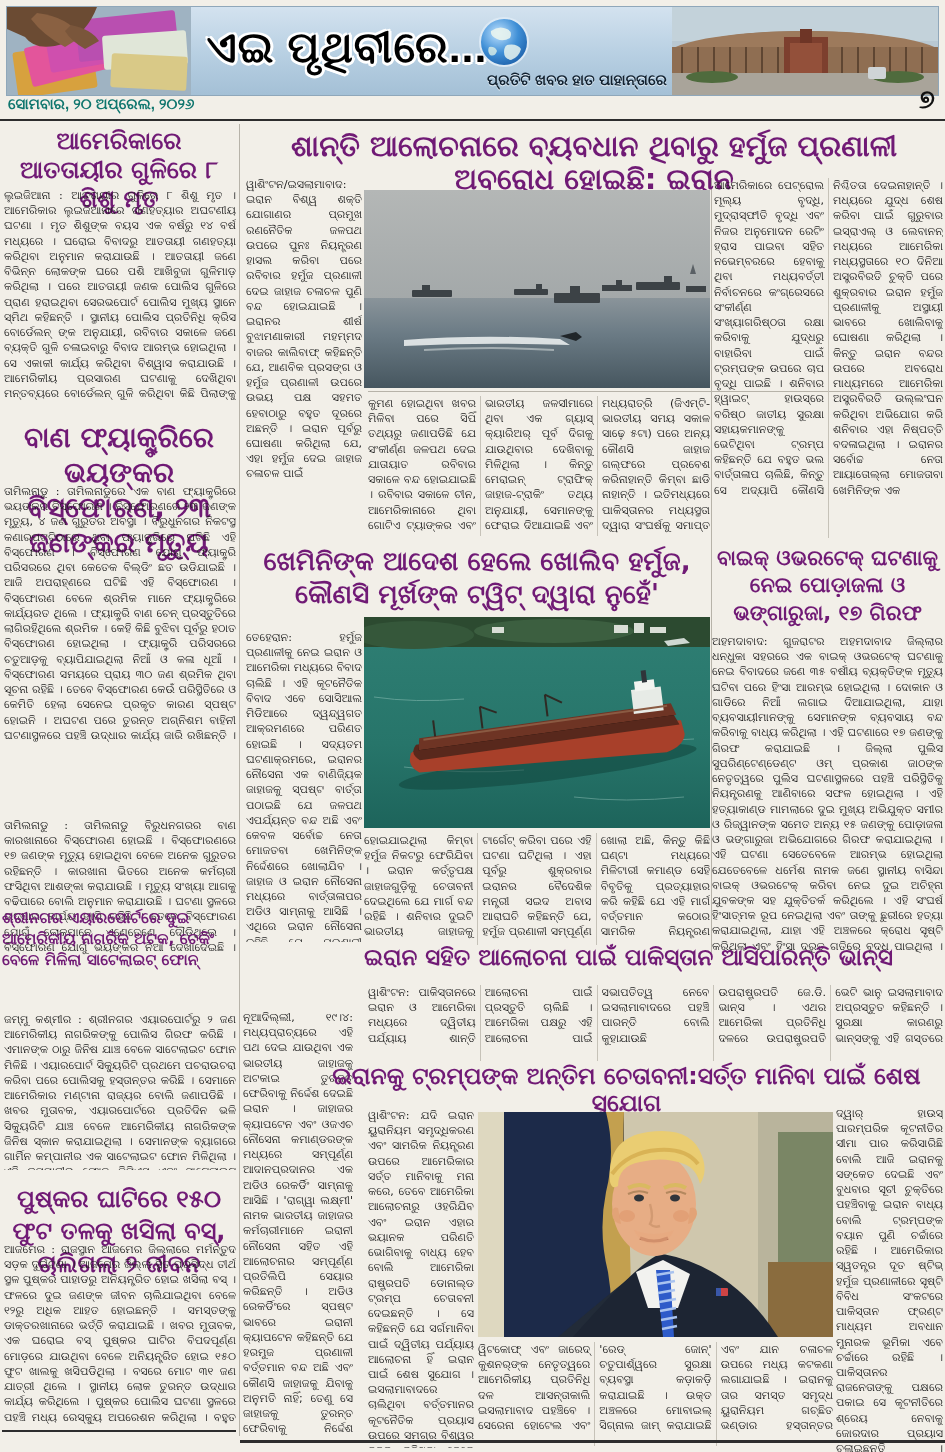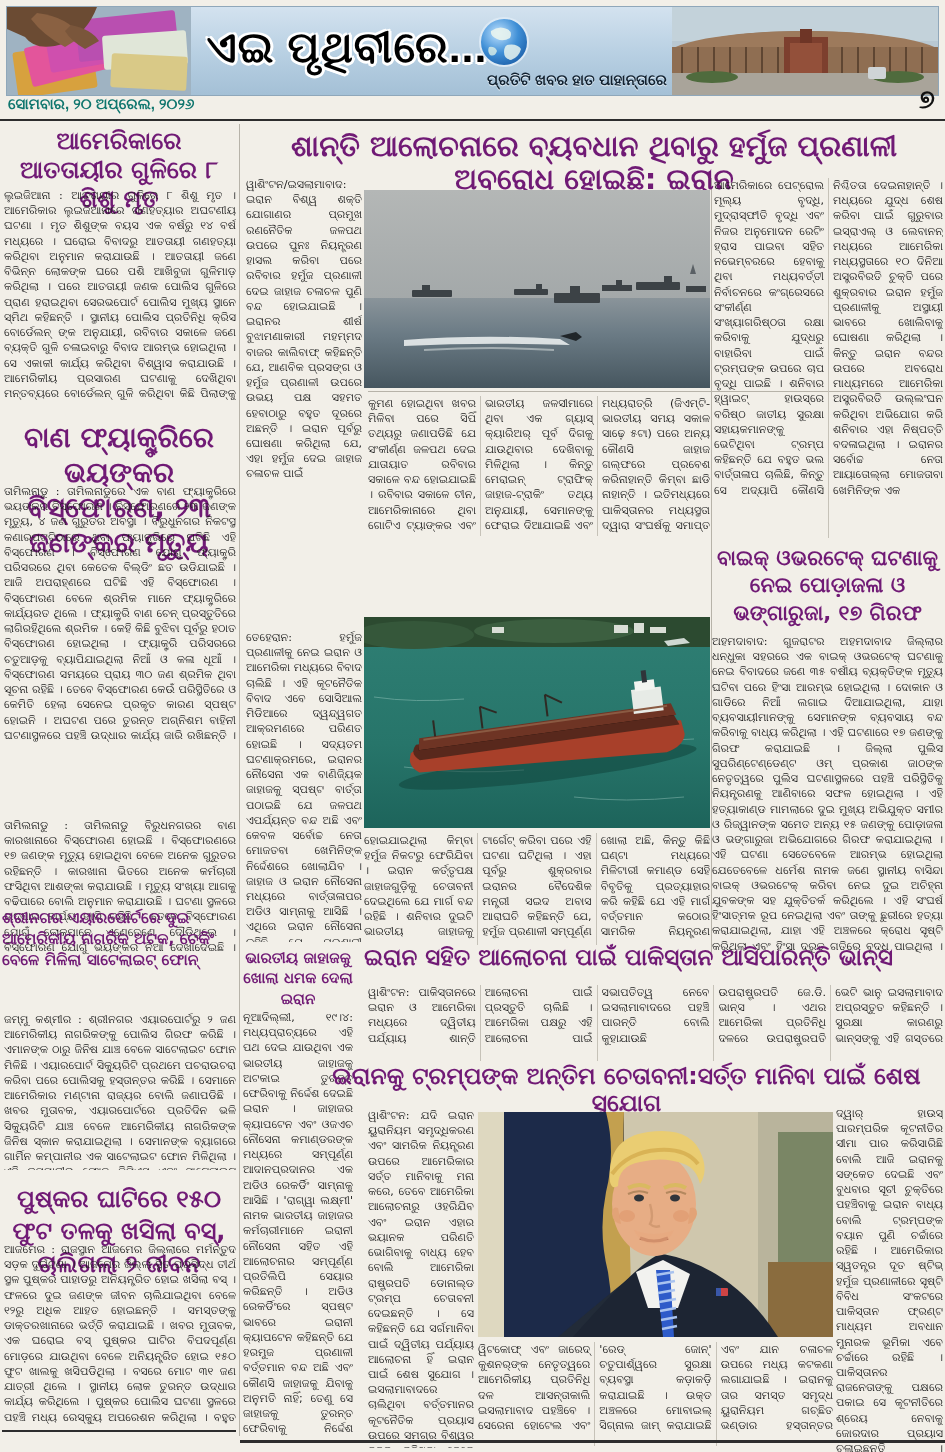--- a/index.html
+++ b/index.html
@@ -163,20 +163,21 @@
       </g>
       <path d="M40 150 Q120 144 196 149 L206 155 Q120 152 40 156 Z" fill="#e8ecec" opacity="0.9"></path>
       <path d="M196 146 l16 -4 l6 5 l-6 4 z" fill="#20262a"></path>
       <path d="M60 160 Q130 156 190 160" stroke="#cfd6d6" stroke-width="2" fill="none" opacity="0.6"></path>
     </svg>
   </div>
 
   <div class="abs body-txt cols2 clip" style="left:714px;top:178px;width:229px;height:360px;">ଆମେରିକାରେ ପେଟ୍ରୋଲ ମୂଲ୍ୟ ବୃଦ୍ଧି, ମୁଦ୍ରାସ୍ଫୀତି ବୃଦ୍ଧି ଏବଂ ନିଜର ଅନୁମୋଦନ ରେଟିଂ ହ୍ରାସ ପାଇବା ସହିତ ନଭେମ୍ବରରେ ହେବାକୁ ଥିବା ମଧ୍ୟବର୍ତ୍ତୀ ନିର୍ବାଚନରେ କଂଗ୍ରେସରେ ସଂକୀର୍ଣ୍ଣ ସଂଖ୍ୟାଗରିଷ୍ଠତା ରକ୍ଷା କରିବାକୁ ଯୁଦ୍ଧରୁ ବାହାରିବା ପାଇଁ ଟ୍ରମ୍ପଙ୍କ ଉପରେ ଚାପ ବୃଦ୍ଧି ପାଇଛି । ଶନିବାର ହ୍ୱାଇଟ୍ ହାଉସ୍‌ରେ ବରିଷ୍ଠ ଜାତୀୟ ସୁରକ୍ଷା ସହାୟକମାନଙ୍କୁ ଭେଟିଥିବା ଟ୍ରମ୍ପ କହିଛନ୍ତି ଯେ ବହୁତ ଭଲ ବାର୍ତ୍ତାଳାପ ଚାଲିଛି, କିନ୍ତୁ ସେ ଅଦ୍ୟାପି କୌଣସି ନିଶ୍ଚିତତା ଦେଇନାହାନ୍ତି । ମଧ୍ୟରେ ଯୁଦ୍ଧ ଶେଷ କରିବା ପାଇଁ ଗୁରୁବାର ଇସ୍ରାଏଲ୍ ଓ ଲେବାନନ୍ ମଧ୍ୟରେ ଆମେରିକା ମଧ୍ୟସ୍ଥତାରେ ୧୦ ଦିନିଆ ଅସ୍ତ୍ରବିରତି ଚୁକ୍ତି ପରେ ଶୁକ୍ରବାର ଇରାନ ହର୍ମୁଜ ପ୍ରଣାଳୀକୁ ଅସ୍ଥାୟୀ ଭାବରେ ଖୋଲିବାକୁ ଘୋଷଣା କରିଥିଲା । କିନ୍ତୁ ଇରାନ ବନ୍ଦର ଉପରେ ଅବରୋଧ ମାଧ୍ୟମରେ ଆମେରିକା ଅସ୍ତ୍ରବିରତି ଉଲ୍ଲଂଘନ କରିଥିବା ଅଭିଯୋଗ କରି ଶନିବାର ଏହା ନିଷ୍ପତ୍ତି ବଦଳାଇଥିଲା । ଇରାନର ସର୍ବୋଚ୍ଚ ନେତା ଆୟାତୋଲ୍ଲା ମୋଜତାବା ଖେମିନିଙ୍କ ଏକ</div>
   <div class="abs body-txt cols3 clip" style="left:368px;top:396px;width:342px;height:140px;">କୁମଣ ହୋଇଥିବା ଖବର ମିଳିବା ପରେ ସିପିଁ ତଥ୍ୟରୁ ଜଣାପଡିଛି ଯେ ସଂକୀର୍ଣ୍ଣ ଜଳପଥ ଦେଇ ଯାତାୟାତ ରବିବାର ସକାଳେ ବନ୍ଦ ହୋଇଯାଇଛି । ରବିବାର ସକାଳେ ଚୀନ, ଆମେରିକାନାରେ ଥିବା ଗୋଟିଏ ଟ୍ୟାଙ୍କର ଏବଂ ଭାରତୀୟ ଜଳସୀମାରେ ଥିବା ଏକ ଗ୍ୟାସ୍ କ୍ୟାରିଅର୍ ପୂର୍ବ ଦିଗକୁ ଯାଉଥିବାର ଦେଖିବାକୁ ମିଳିଥିଲା । କିନ୍ତୁ ମେରାଇନ୍ ଟ୍ରାଫିକ୍ ଜାହାଜ-ଟ୍ରାକିଂ ତଥ୍ୟ ଅନୁଯାୟୀ, ସେମାନଙ୍କୁ ଫେରାଇ ଦିଆଯାଇଛି ଏବଂ ମଧ୍ୟରାତ୍ରି (ଜିଏମ୍‌ଟି- ଭାରତୀୟ ସମୟ ସକାଳ ସାଢ଼େ ୫ଟା) ପରେ ଅନ୍ୟ କୌଣସି ଜାହାଜ ଗଲ୍ଫରେ ପ୍ରବେଶ କରିନାହାନ୍ତି କିମ୍ବା ଛାଡି ନାହାନ୍ତି । ଇତିମଧ୍ୟରେ ପାକିସ୍ତାନର ମଧ୍ୟସ୍ଥତା ଦ୍ୱାରା ସଂଘର୍ଷକୁ ସମାପ୍ତ କରିବା ପାଇଁ ଉଦ୍ୟମକୁ ଅନିଶ୍ଚିତତା ଘେରି ରହିଛି । ଦଶନ୍ଧି ମଧ୍ୟରେ ଆମେରିକା ଓ ଇରାନ ମଧ୍ୟରେ ପ୍ରଥମ ପ୍ରତ୍ୟକ୍ଷ ଆଲୋଚନା ଗତ ସପ୍ତାହରେ କୌଣସି ଚୁକ୍ତିନାମା ବିନା ଶେଷ ହୋଇଥିଲା, କିନ୍ତୁ ବୁଧବାର ଅସ୍ତ୍ରବିରତି ଶେଷ ହେବା ପୂର୍ବରୁ ପୁନଃ ଆଲୋଚନା ଆରମ୍ଭ ପାଇଁ ପ୍ରସ୍ତୁତି ଚାଲିଥିବା ଜଣାପଡିଛି ।</div>
 
+  <div class="abs head" style="left:245px;top:545px;width:464px;font-size:26px;line-height:1.25;">ଖେମିନିଙ୍କ ଆଦେଶ ହେଲେ ଖୋଲିବ ହର୍ମୁଜ, କୌଣସି ମୂର୍ଖଙ୍କ ଟ୍ୱିଟ୍ ଦ୍ୱାରା ନୁହେଁ'</div>
   <div class="abs body-txt clip" style="left:246px;top:630px;width:116px;height:312px;">ତେହେରାନ: ହର୍ମୁଜ ପ୍ରଣାଳୀକୁ ନେଇ ଇରାନ ଓ ଆମେରିକା ମଧ୍ୟରେ ବିବାଦ ଚାଲିଛି । ଏହି କୂଟନୈତିକ ବିବାଦ ଏବେ ସୋସିଆଲ ମିଡିଆରେ ଦ୍ୱନ୍ଦ୍ୱଗତ ଆକ୍ରମଣରେ ପରିଣତ ହୋଇଛି । ସଦ୍ୟତମ ଘଟଣାକ୍ରମରେ, ଇରାନର ନୌସେନା ଏକ ବାଣିଜ୍ୟିକ ଜାହାଜକୁ ସ୍ପଷ୍ଟ ବାର୍ତ୍ତା ପଠାଇଛି ଯେ ଜଳପଥ ଏପର୍ଯ୍ୟନ୍ତ ବନ୍ଦ ଅଛି ଏବଂ କେବଳ ସର୍ବୋଚ୍ଚ ନେତା ମୋଜତବା ଖେମିନିଙ୍କ ନିର୍ଦ୍ଦେଶରେ ଖୋଲାଯିବ । ଜାହାଜ ଓ ଇରାନ ନୌସେନା ମଧ୍ୟରେ ବାର୍ତ୍ତାଳାପର ଅଡିଓ ସାମ୍ନାକୁ ଆସିଛି । ଏଥିରେ ଇରାନ ନୌସେନା କହିଛି ଯେ ପ୍ରଣାଳୀ କୌଣସି 'ମୂର୍ଖଙ୍କ ଟ୍ୱିଟ୍'</div>
 
   <div class="abs photo-frame" style="left:364px;top:617px;width:346px;height:211px;">
     <svg viewBox="0 0 346 211" preserveAspectRatio="none">
       <defs>
         <linearGradient id="wat" x1="0" y1="0" x2="0" y2="1">
           <stop offset="0%" stop-color="#2f7f74"></stop>
             <stop offset="60%" stop-color="#27756a"></stop>
             <stop offset="100%" stop-color="#1d645b"></stop>
         </linearGradient>
@@ -217,21 +218,20 @@
         <line x1="60" y1="108" x2="306" y2="104" stroke="#8a5a42" stroke-width="2"></line>
       </g>
     </svg>
   </div>
 
   <div class="abs body-txt cols3 clip" style="left:364px;top:833px;width:346px;height:112px;">ହୋଇଯାଇଥିଲା କିମ୍ବା ହର୍ମୁଜ ନିକଟରୁ ଫେରିଯିବା । ଇରାନ କର୍ତ୍ତୃପକ୍ଷ ଜାହାଜଗୁଡ଼ିକୁ ଚେତାବନୀ ଦେଇଥିଲେ ଯେ ମାର୍ଗ ବନ୍ଦ ରହିଛି । ଶନିବାର ଦୁଇଟି ଭାରତୀୟ ଜାହାଜକୁ ଟାର୍ଗେଟ୍ କରିବା ପରେ ଏହି ଘଟଣା ଘଟିଥିଲା । ଏହା ପୂର୍ବରୁ ଶୁକ୍ରବାର ଇରାନର ବୈଦେଶିକ ମନ୍ତ୍ରୀ ସଇଦ ଅବାସ ଆରାଘଚି କହିଛନ୍ତି ଯେ, ହର୍ମୁଜ ପ୍ରଣାଳୀ ସମ୍ପୂର୍ଣ୍ଣ ଖୋଲା ଅଛି, କିନ୍ତୁ କିଛି ଘଣ୍ଟା ମଧ୍ୟରେ ମିଳିଟାରୀ କମାଣ୍ଡ ସେହି ବିବୃତିକୁ ପ୍ରତ୍ୟାହାର କରି କହିଛି ଯେ ଏହି ମାର୍ଗ ବର୍ତ୍ତମାନ କଠୋର ସାମରିକ ନିୟନ୍ତ୍ରଣ ଅଧୀନରେ ଅଛି । ତେବେ ଇରାନ ନୌସେନା 'ମୂର୍ଖ' ଶବ୍ଦଟି ଟ୍ରମ୍ପଙ୍କ ପ୍ରତି ଉଲ୍ଲେଖ କରିଛି ବୋଲି କୁହାଯାଉଥିବା ବେଳେ ଏହା ନିଜ ଦେଶର ବିଦେଶ ମନ୍ତ୍ରୀଙ୍କ ଲାଗି ବ୍ୟବହାର କରାଯାଇଥିବା ସେଥିପାଇଁ ମିଡିଆରେ ଦାବି କରାଯାଇଛି ।</div>
 
   <div class="abs head" style="left:712px;top:545px;width:231px;font-size:21px;line-height:1.3;">ବାଇକ୍ ଓଭରଟେକ୍ ଘଟଣାକୁ ନେଇ ପୋଡ଼ାଜଳା ଓ ଭଙ୍ଗାରୁଜା, ୧୭ ଗିରଫ</div>
   <div class="abs body-txt clip" style="left:712px;top:634px;width:231px;height:322px;">ଅହମଦାବାଦ: ଗୁଜରାଟର ଅହମଦାବାଦ ଜିଲ୍ଲାର ଧନ୍ଧୁକା ସହରରେ ଏକ ବାଇକ୍ ଓଭରଟେକ୍ ଘଟଣାକୁ ନେଇ ବିବାଦରେ ଜଣେ ୩୫ ବର୍ଷୀୟ ବ୍ୟକ୍ତିଙ୍କ ମୃତ୍ୟୁ ଘଟିବା ପରେ ହିଂସା ଆରମ୍ଭ ହୋଇଥିଲା । ଦୋକାନ ଓ ଗାଡିରେ ନିଆଁ ଲଗାଇ ଦିଆଯାଇଥିଲା, ଯାହା ବ୍ୟବସାୟୀମାନଙ୍କୁ ସେମାନଙ୍କ ବ୍ୟବସାୟ ବନ୍ଦ କରିବାକୁ ବାଧ୍ୟ କରିଥିଲା । ଏହି ଘଟଣାରେ ୧୭ ଜଣଙ୍କୁ ଗିରଫ କରାଯାଇଛି । ଜିଲ୍ଲା ପୁଲିସ ସୁପରିଣ୍ଟେଣ୍ଡେଣ୍ଟ ଓମ୍ ପ୍ରକାଶ ଜାଠଙ୍କ ନେତୃତ୍ୱରେ ପୁଲିସ ଘଟଣାସ୍ଥଳରେ ପହଞ୍ଚି ପରିସ୍ଥିତିକୁ ନିୟନ୍ତ୍ରଣକୁ ଆଣିବାରେ ସଫଳ ହୋଇଥିଲା । ଏହି ହତ୍ୟାକାଣ୍ଡ ମାମଲାରେ ଦୁଇ ମୁଖ୍ୟ ଅଭିଯୁକ୍ତ ସମୀର ଓ ରିଜ୍‌ୱାନଙ୍କ ସମେତ ଅନ୍ୟ ୧୫ ଜଣଙ୍କୁ ପୋଡ଼ାଜଳା ଓ ଭଙ୍ଗାରୁଜା ଅଭିଯୋଗରେ ଗିରଫ କରାଯାଇଥିଲା । ଏହି ଘଟଣା ସେତେବେଳେ ଆରମ୍ଭ ହୋଇଥିଲା ଯେତେବେଳେ ଧର୍ମେଶ ନାମକ ଜଣେ ସ୍ଥାନୀୟ ବାସିନ୍ଦା ବାଇକ୍ ଓଭରଟେକ୍ କରିବା ନେଇ ଦୁଇ ଅଚିହ୍ନା ଯୁବକଙ୍କ ସହ ଯୁକ୍ତିତର୍କ କରିଥିଲେ । ଏହି ସଂଘର୍ଷ ହିଂସାତ୍ମକ ରୂପ ନେଇଥିଲା ଏବଂ ତାଙ୍କୁ ଛୁରୀରେ ହତ୍ୟା କରାଯାଇଥିଲା, ଯାହା ଏହି ଅଞ୍ଚଳରେ କ୍ରୋଧ ସୃଷ୍ଟି କରିଥିଲା ଏବଂ ହିଂସା ଦ୍ରୁତ ଗତିରେ ବୃଦ୍ଧି ପାଇଥିଲା । ଏହା ପରେ କ୍ରୋଧିତ ଜନତା ବଜାରରେ ଥିବା ଦୋକାନଗୁଡ଼ିକରେ ନିଆଁ ଲଗାଇ ଦେଇଥିଲେ ଏବଂ ବ୍ୟବସାୟୀମାନଙ୍କୁ ଶୀଘ୍ର ସେମାନଙ୍କ ପ୍ରତିଷ୍ଠାନ ବନ୍ଦ କରିବାକୁ କହିଥିଲେ । ପୁଲିସ କହିଛି ଯେ, ତଦନ୍ତ ଚାଲିଛି ଏବଂ ଅଟକେ ଥିବା ଲୋକଙ୍କୁ ପଚରାଉଚରା କରାଯାଉଛି । ଗୁଜବ ପ୍ରଚାର ନ କରିବାକୁ ଏବଂ କର୍ତ୍ତୃପକ୍ଷଙ୍କୁ ସହଯୋଗ କରିବାକୁ ଅଧିକାରୀମାନେ ନିବେଦନ କରିଛନ୍ତି । ପ୍ରଶାସନ କହିଛି ଯେ ପରିସ୍ଥିତି ବର୍ତ୍ତମାନ ନିୟନ୍ତ୍ରଣରେ ଅଛି, ଅଧିକ ଅଶାନ୍ତିକୁ ରୋକିବା ପାଇଁ ସୁରକ୍ଷା କଡ଼ାକଡ଼ି କରାଯାଇଛି ।</div>
 
-  <div class="abs head" style="left:243px;top:948px;width:110px;font-size:15px;line-height:1.35;">ଭାରତୀୟ ଜାହାଜକୁ ଖୋଲା ଧମକ ଦେଲା ଇରାନ</div>
   <div class="abs body-txt clip" style="left:243px;top:1010px;width:110px;height:428px;">ନୂଆଦିଲ୍ଲୀ, ୧୯।୪: ମଧ୍ୟପ୍ରାଚ୍ୟରେ ଏହି ପଥ ଦେଇ ଯାଉଥିବା ଏକ ଭାରତୀୟ ଜାହାଜକୁ ଅଟକାଇ ତୁରନ୍ତ ଫେରିବାକୁ ନିର୍ଦ୍ଦେଶ ଦେଇଛି ଇରାନ । ଜାହାଜର କ୍ୟାପଟେନ ଏବଂ ଓଜଏଚ ନୌସେନା କମାଣ୍ଡରଙ୍କ ମଧ୍ୟରେ ସମ୍ପୂର୍ଣ୍ଣ ଆଦାନପ୍ରଦାନର ଏକ ଅଡିଓ ରେକର୍ଡିଂ ସାମ୍ନାକୁ ଆସିଛି । 'ରାଗ୍ୱା ଲକ୍ଷ୍ମୀ' ନାମକ ଭାରତୀୟ ଜାହାଜର କର୍ମଚାରୀମାନେ ଇରାନୀ ନୌସେନା ସହିତ ଏହି ଆଲୋଚନାର ସମ୍ପୂର୍ଣ୍ଣ ପ୍ରତିଲିପି ସେୟାର କରିଛନ୍ତି । ଅଡିଓ ରେକର୍ଡିଂରେ ସ୍ପଷ୍ଟ ଭାବରେ ଇରାନୀ କ୍ୟାପଟେନ କହିଛନ୍ତି ଯେ ହରମୁଜ ପ୍ରଣାଳୀ ବର୍ତ୍ତମାନ ବନ୍ଦ ଅଛି ଏବଂ କୌଣସି ଜାହାଜକୁ ଯିବାକୁ ଅନୁମତି ନାହିଁ; ତେଣୁ ସେ ଜାହାଜକୁ ତୁରନ୍ତ ଫେରିବାକୁ ନିର୍ଦ୍ଦେଶ ଦେଇଛନ୍ତି । ଭାରତୀୟ କ୍ୟାପଟେନ ନିର୍ଦ୍ଦେଶକୁ ସ୍ୱୀକାର କରିଛନ୍ତି, ନିଶ୍ଚିତ କରିଛନ୍ତି ଯେ ସେ ହରମୁଜ ପ୍ରଣାଳୀ ବନ୍ଦ ରହିଛି ବୋଲି ବାର୍ତ୍ତା ପୁନରାବୃତ୍ତି କରୁଛନ୍ତି ; ଯେଉଁଠାରେ ଇରାନୀ କ୍ୟାପଟେନ ସମ୍ମତି ଦେଇଛନ୍ତି । ପରବର୍ତ୍ତୀ ସମୟରେ, ଜାହାଜଟି ଫେରିଯାଇଥିଲା ।</div>
 
   <div class="abs head" style="left:322px;top:944px;width:613px;font-size:23px;line-height:1.15;">ଇରାନ ସହିତ ଆଲୋଚନା ପାଇଁ ପାକିସ୍ତାନ ଆସିପାରନ୍ତି ଭାନ୍ସ</div>
   <div class="abs body-txt cols5 clip" style="left:368px;top:985px;width:575px;height:76px;">ୱାଶିଂଟନ: ପାକିସ୍ତାନରେ ଇରାନ ଓ ଆମେରିକା ମଧ୍ୟରେ ଦ୍ୱିତୀୟ ପର୍ଯ୍ୟାୟ ଶାନ୍ତି ଆଲୋଚନା ପାଇଁ ପ୍ରସ୍ତୁତି ଚାଲିଛି । ଆମେରିକା ପକ୍ଷରୁ ଏହି ଆଲୋଚନା ପାଇଁ ସଭାପତିତ୍ୱ ନେବେ ଇସଲାମାବାଦରେ ପହଞ୍ଚି ପାରନ୍ତି ବୋଲି କୁହାଯାଉଛି ଉପରାଷ୍ଟ୍ରପତି ଜେ.ଡି. ଭାନ୍ସ । ଏଥର ଆମେରିକା ପ୍ରତିନିଧି ଦଳରେ ଉପରାଷ୍ଟ୍ରପତି ଭେଟି ଭାନୁ ଇସଲାମାବାଦ ଅପ୍ରସ୍ତୁତ କହିଛନ୍ତି । ସୁରକ୍ଷା କାରଣରୁ ଭାନ୍ସଙ୍କୁ ଏହି ଗସ୍ତରେ ସାମିଲ କରାଯାଇନାହିଁ ବୋଲି କହିଥିଲେ । ତେବେ ସୋମବାର ପାକିସ୍ତାନ ଯିବେ । ଅନ୍ୟପକ୍ଷରେ ଟ୍ରମ୍ପ ନିଜେ ଇରାନ ସହିତ ଆଲୋଚନାରେ ସାମିଲ ହେବାକୁ ଚାହୁଁଥିଲେ । କିନ୍ତୁ ଆମେରିକା ପ୍ରତିନିଧି ଦଳରେ ଉପରାଷ୍ଟ୍ରପତି ଭାନ୍ସ ସାମିଲ ହେବାକୁ ଚାହୁଁଥିଲେ ।</div>
 
   <div class="abs head" style="left:310px;top:1063px;width:633px;font-size:23.5px;line-height:1.15;">ଇରାନକୁ ଟ୍ରମ୍ପଙ୍କ ଅନ୍ତିମ ଚେତାବନୀ:ସର୍ତ୍ତ ମାନିବା ପାଇଁ ଶେଷ ସୁଯୋଗ</div>
   <div class="abs body-txt clip" style="left:368px;top:1108px;width:106px;height:340px;">ୱାଶିଂଟନ: ଯଦି ଇରାନ ୟୁରାନିୟମ ସମୃଦ୍ଧିକରଣ ଏବଂ ସାମରିକ ନିୟନ୍ତ୍ରଣ ଉପରେ ଆମେରିକାର ସର୍ତ୍ତ ମାନିବାକୁ ମନା କରେ, ତେବେ ଆମେରିକା ଆଲୋଚନାରୁ ଓହରିଯିବ ଏବଂ ଇରାନ ଏହାର ଭୟାନକ ପରିଣତି ଭୋଗିବାକୁ ବାଧ୍ୟ ହେବ ବୋଲି ଆମେରିକା ରାଷ୍ଟ୍ରପତି ଡୋନାଲ୍ଡ ଟ୍ରମ୍ପ ଚେତାବନୀ ଦେଇଛନ୍ତି । ସେ କହିଛନ୍ତି ଯେ ସର୍ଗମାନିବା ପାଇଁ ଦ୍ୱିତୀୟ ପର୍ଯ୍ୟାୟ ଆଲୋଚନା ହିଁ ଇରାନ ପାଇଁ ଶେଷ ସୁଯୋଗ । ଇସଲାମାବାଦରେ ଚାଲିଥିବା ବର୍ତ୍ତମାନର କୂଟନୈତିକ ପ୍ରୟାସ ଉପରେ ସମଗ୍ର ବିଶ୍ୱର ନଜର ରହିଥିବା ବେଳେ ରାଷ୍ଟ୍ରପତି ଟ୍ରମ୍ପଙ୍କ ଆକ୍ରମଣାତ୍ମକ ଅଭିପ୍ରାୟ ଏହି ପ୍ରକ୍ରିୟାକୁ ଅଧିକ କଠିନ କରିଦେଇଛି ।</div>
 
   <div class="abs photo-frame" style="left:478px;top:1112px;width:355px;height:225px;">
     <svg viewBox="0 0 355 225" preserveAspectRatio="none">

